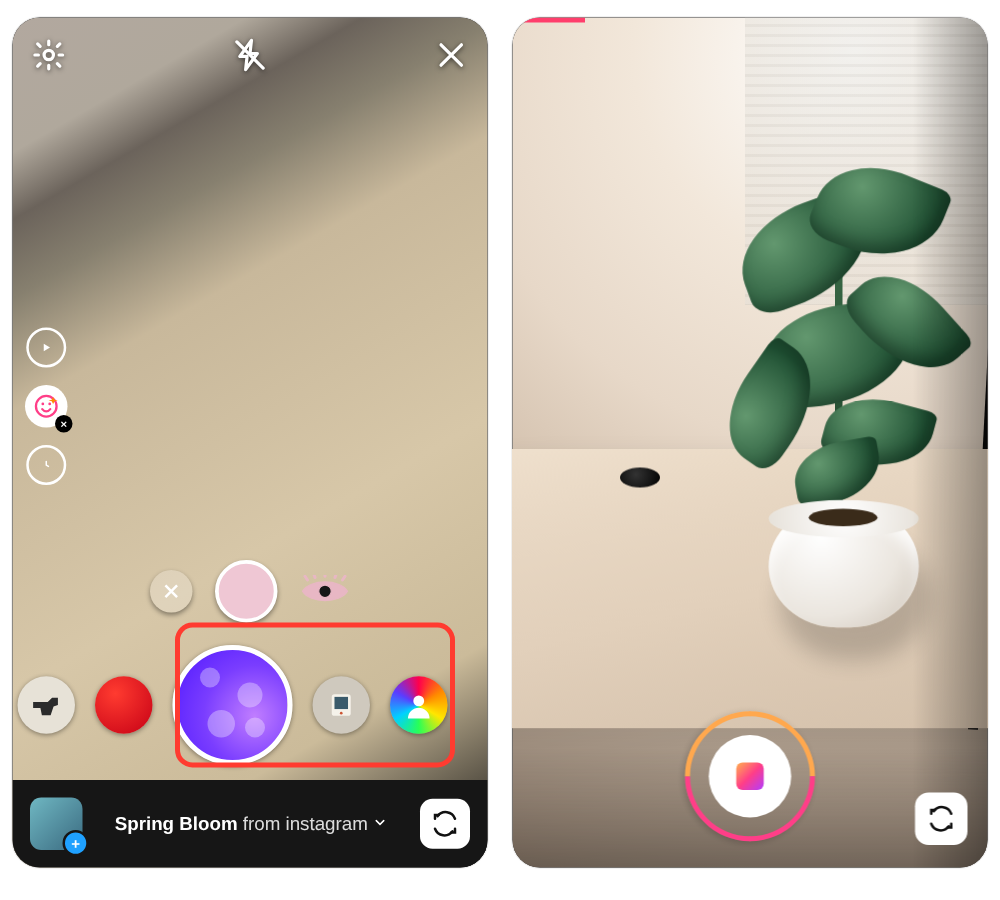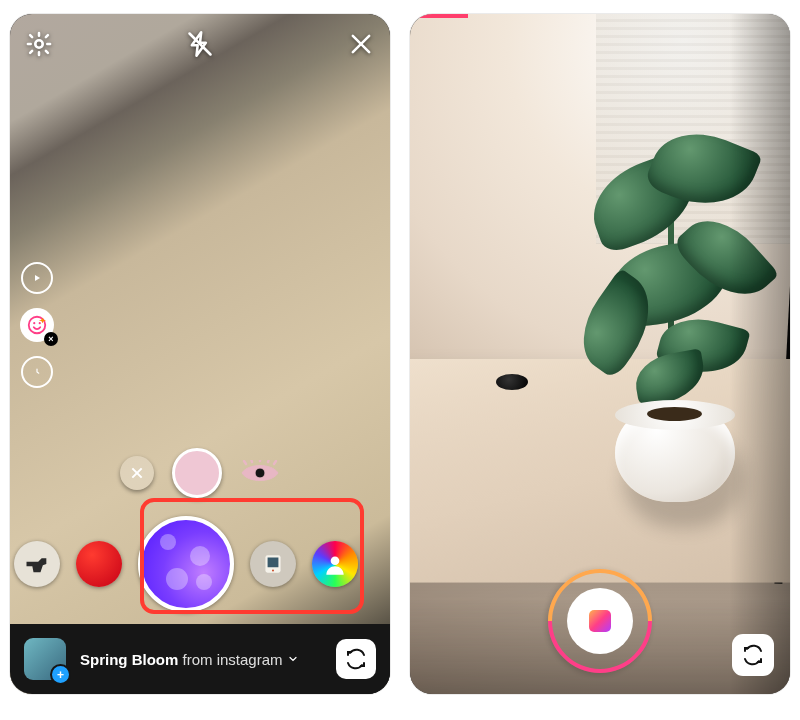--- a/index.html
+++ b/index.html
@@ -63,21 +63,21 @@
   .fx.rainbow{background:conic-gradient(#ff004c,#ff8a00,#ffe600,#29ff56,#00d1ff,#5b3cff,#ff004c)}
   .bloom{background:radial-gradient(circle at 70% 60%,#c07dff 0%,#7a3dff 50%,#4f18ff 100%)}
   .flower{position:absolute;width:16px;height:16px}
   .flower::before,.flower::after{content:"";position:absolute;inset:0;border-radius:50%;background:rgba(255,255,255,.18)}
   .flower::after{transform:rotate(45deg)}
   .annot{position:absolute;border:4px solid #ff3b30;border-radius:14px;left:130px;top:484px;width:216px;height:108px}
   
   .footer{position:absolute;left:0;right:0;bottom:0;height:70px;background:#161616;display:flex;align-items:center;padding:0 14px;box-sizing:border-box;gap:14px}
   .thumb{width:42px;height:42px;border-radius:9px;background:linear-gradient(135deg,#6fb7c2,#3a6a80);position:relative;flex:none}
   .thumb .plus{position:absolute;right:-5px;bottom:-5px;width:17px;height:17px;border-radius:50%;background:#1fa1ff;border:2px solid #161616;color:#fff;display:flex;align-items:center;justify-content:center;font-size:12px;font-weight:700}
-  .fname{flex:1;color:#fff;font-size:15px}
+  .fname{flex:1;text-align:center;color:#fff;font-size:15px}
   .fname .b{font-weight:700}
   .fname .a{opacity:.85;font-weight:400}
   .chv{display:inline-block;margin-left:4px}
   .switch{width:40px;height:40px;border-radius:10px;background:#fff;display:flex;align-items:center;justify-content:center;flex:none}
   .switch svg{width:24px;height:24px;stroke:#111;fill:none;stroke-width:2;stroke-linecap:round}
   
   .shutter{position:absolute;left:50%;top:555px;transform:translateX(-50%)}
   .sh-ring{width:96px;height:96px;border-radius:50%;border:4px solid;border-color:#ffa84e #ff3e88 #ff3e88 #ffa84e;transform:rotate(45deg);box-shadow:0 2px 6px rgba(0,0,0,.2)}
   .sh-in{position:absolute;left:50%;top:50%;width:66px;height:66px;margin:-33px 0 0 -33px;border-radius:50%;background:#fff;display:flex;align-items:center;justify-content:center}
   .sh-sq{width:22px;height:22px;border-radius:5px;background:linear-gradient(135deg,#ffb14e,#ff3e88,#b23cff)}

